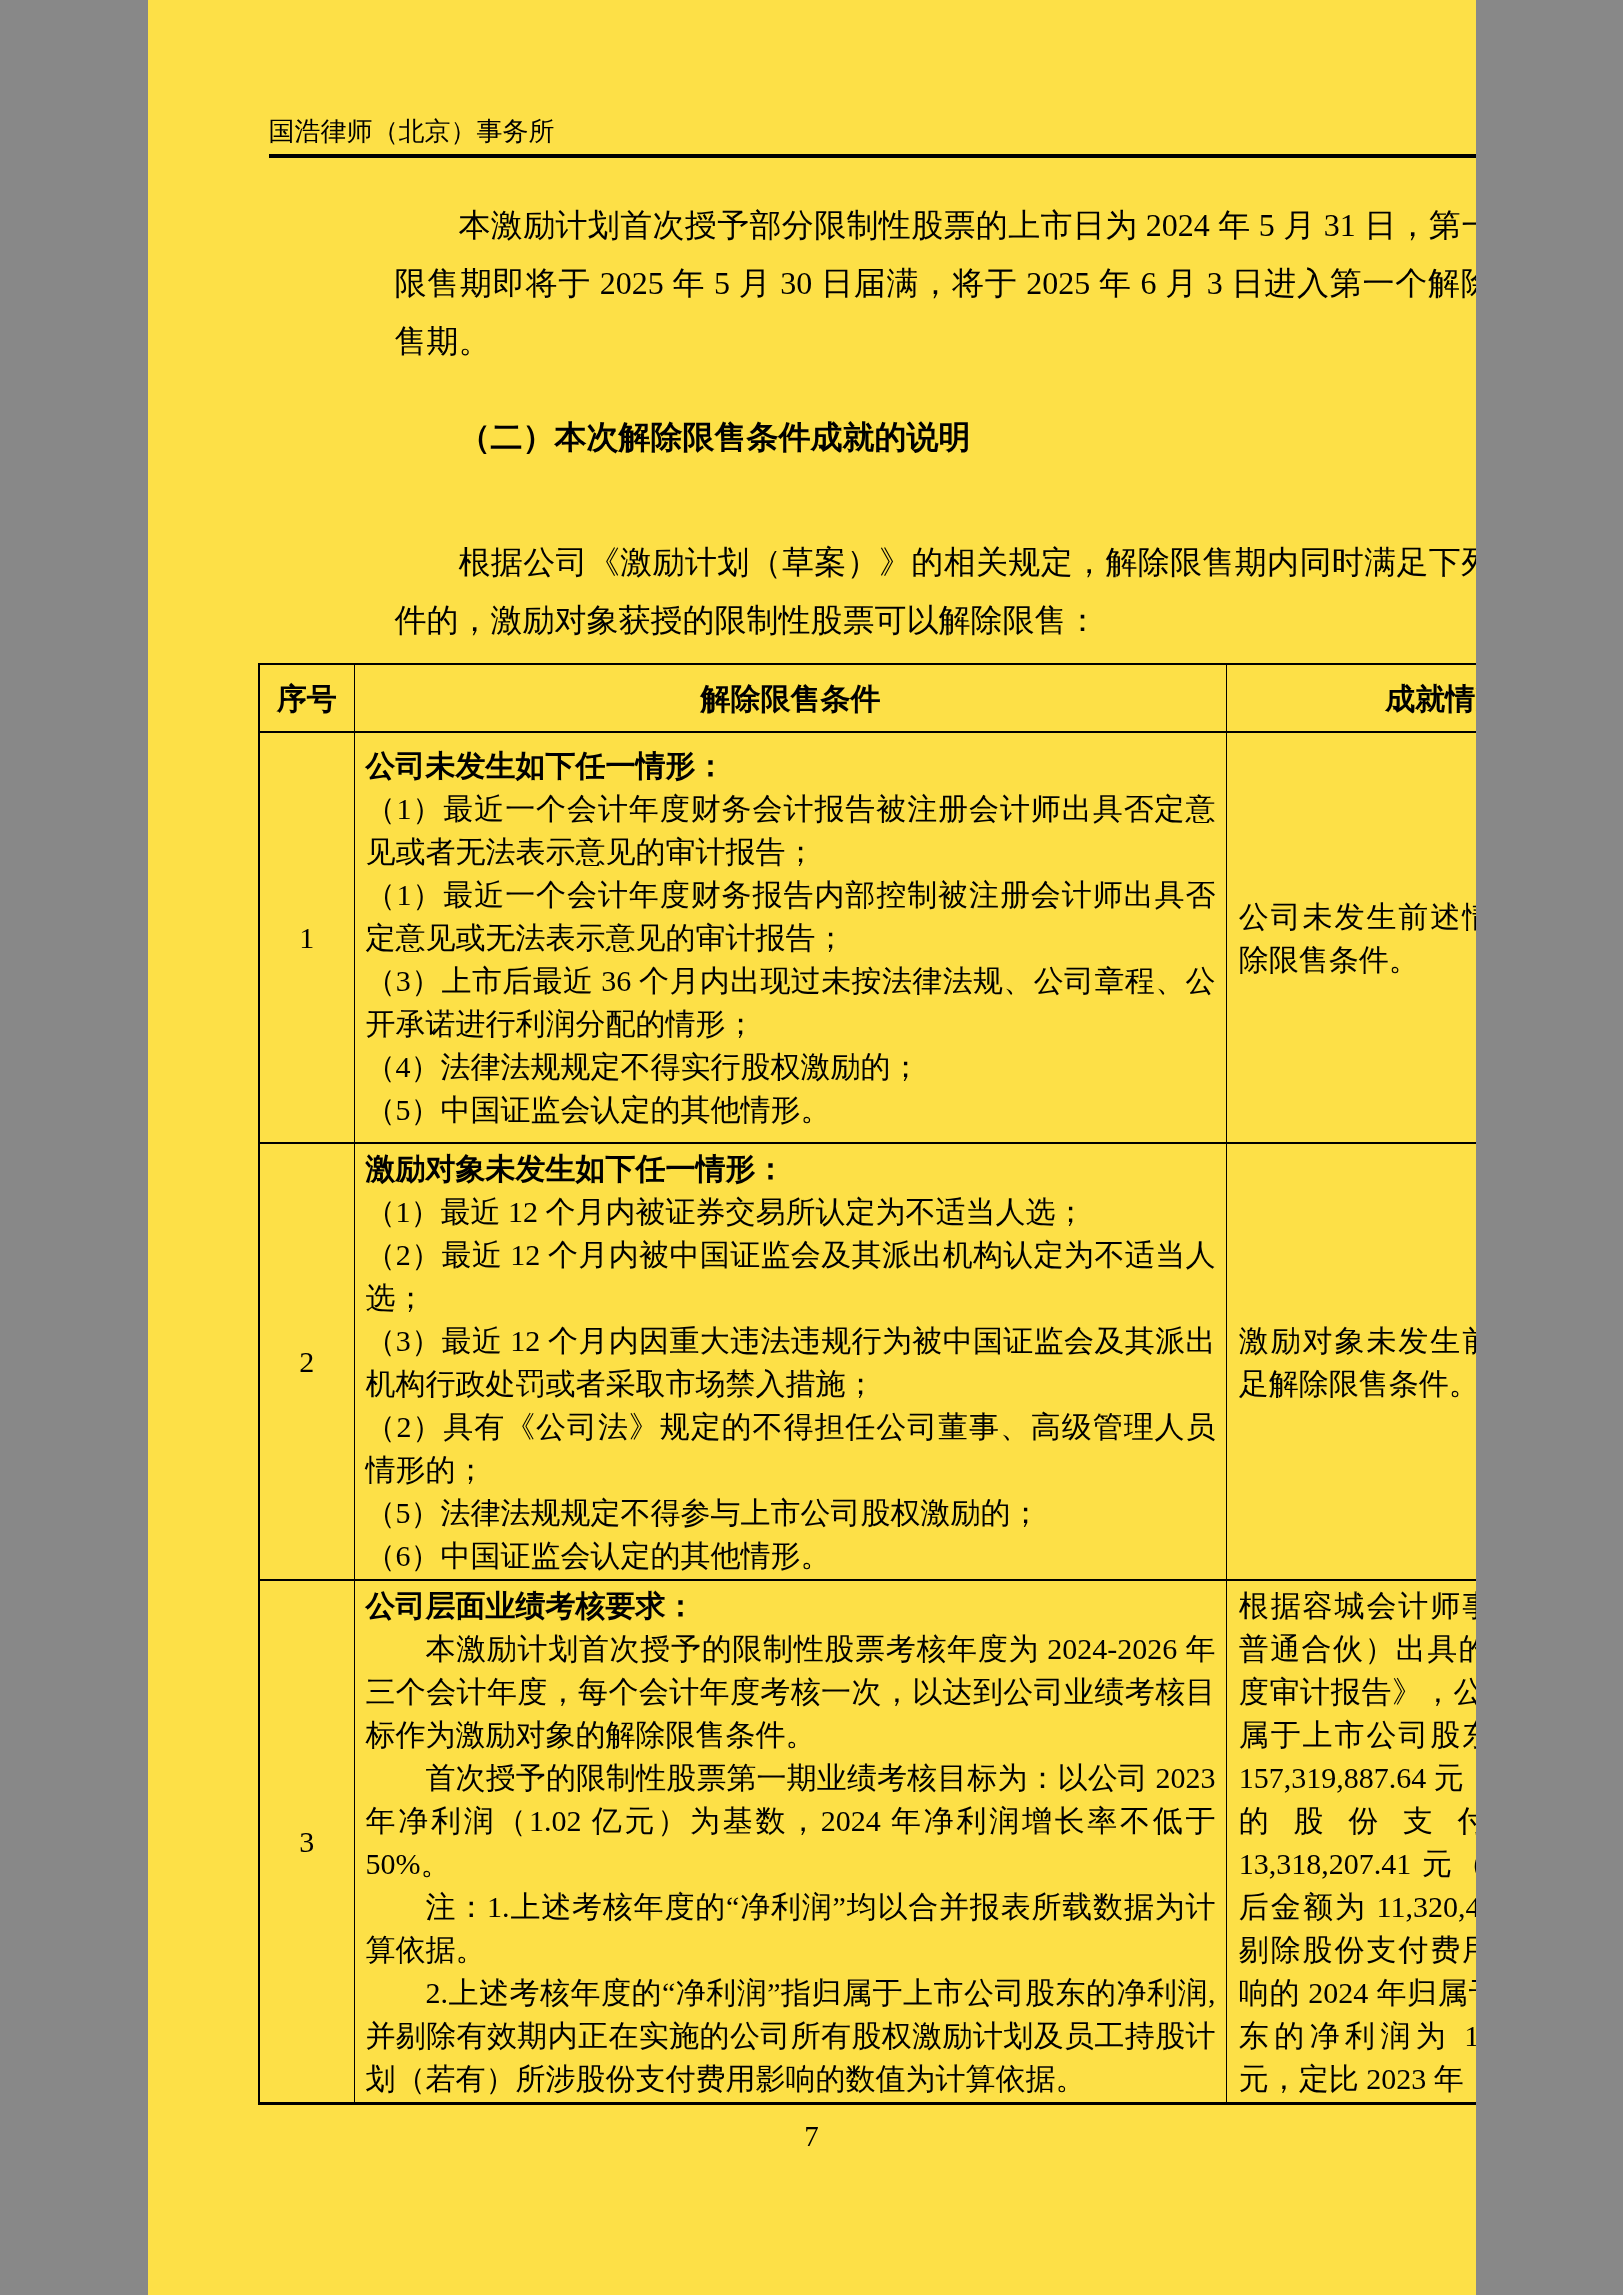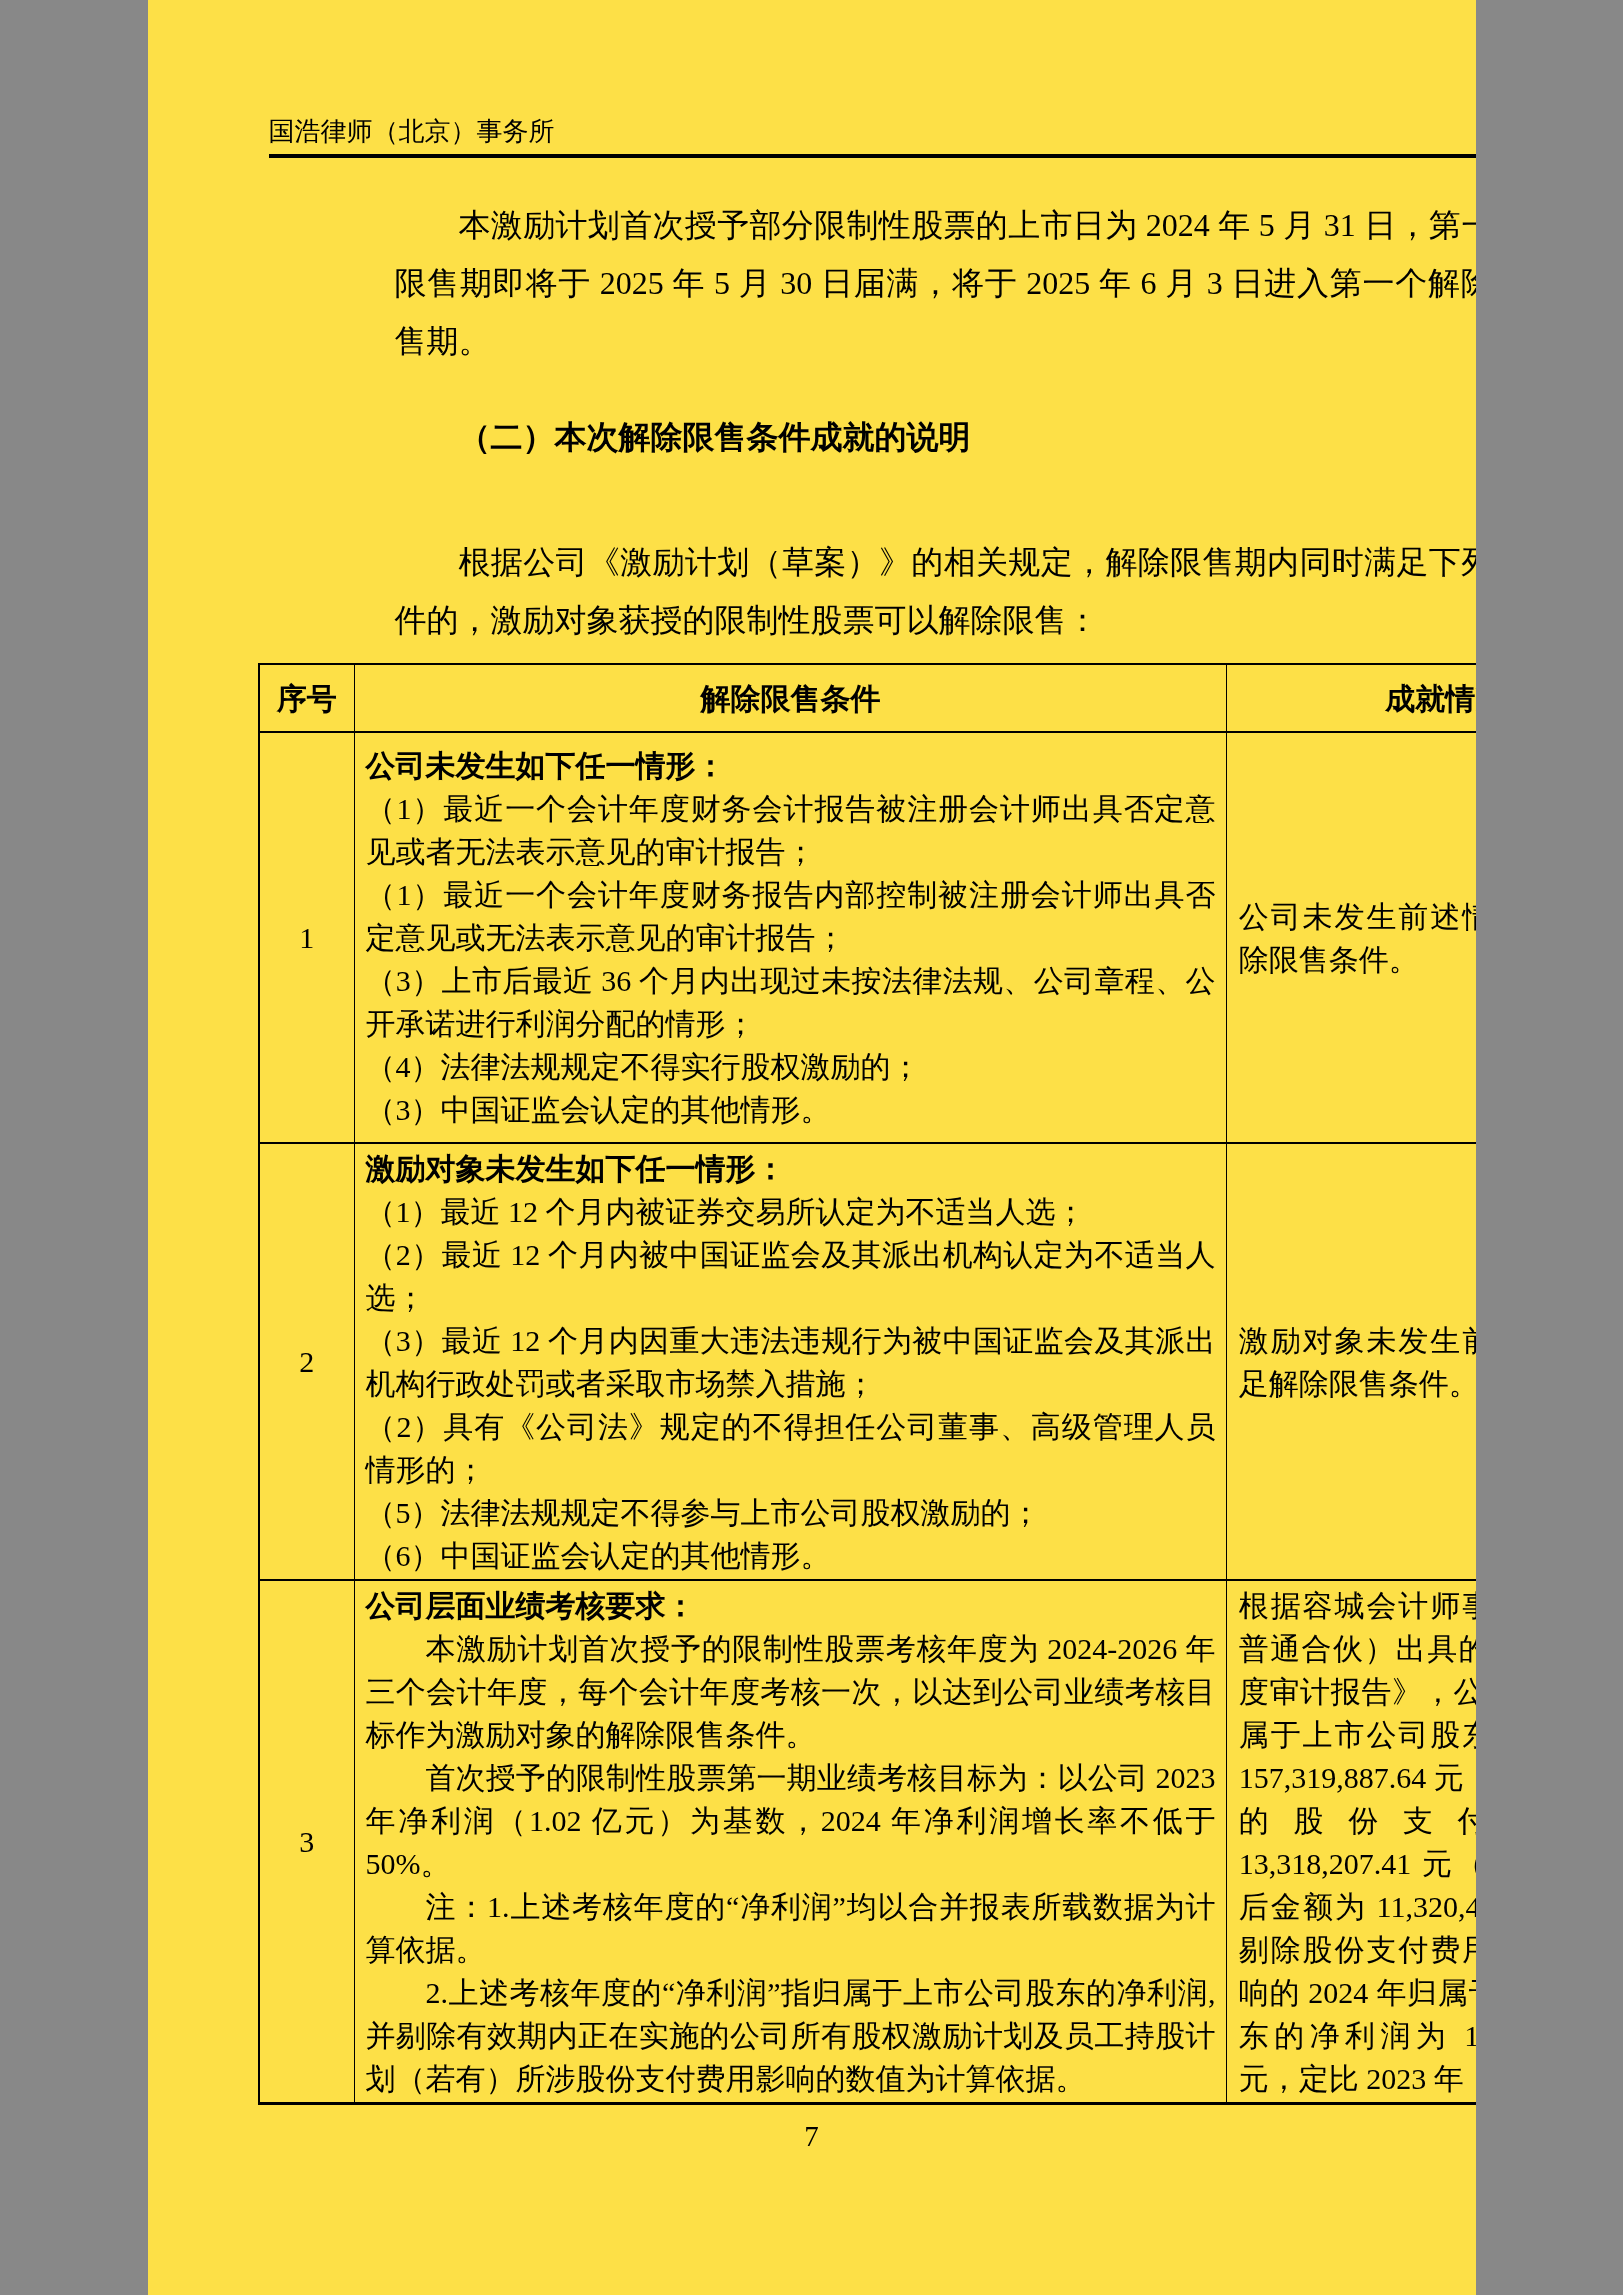--- a/index.html
+++ b/index.html
@@ -105,21 +105,21 @@
       </thead>
       <tbody>
         <tr class="row-1">
           <td class="no-cell">1</td>
           <td class="cond-cell">
             <p class="cond-title">公司未发生如下任一情形：</p>
             <p>（1）最近一个会计年度财务会计报告被注册会计师出具否定意见或者无法表示意见的审计报告；</p>
             <p>（1）最近一个会计年度财务报告内部控制被注册会计师出具否定意见或无法表示意见的审计报告；</p>
             <p>（3）上市后最近 36 个月内出现过未按法律法规、公司章程、公开承诺进行利润分配的情形；</p>
             <p>（4）法律法规规定不得实行股权激励的；</p>
-            <p>（3）中国证监会认定的其他情形。</p>
+            <p>（5）中国证监会认定的其他情形。</p>
           </td>
           <td class="status-cell">
             <p>公司未发生前述情形，满足解除限售条件。</p>
           </td>
         </tr>
         <tr class="row-2">
           <td class="no-cell">2</td>
           <td class="cond-cell">
             <p class="cond-title">激励对象未发生如下任一情形：</p>
             <p>（1）最近 12 个月内被证券交易所认定为不适当人选；</p>

